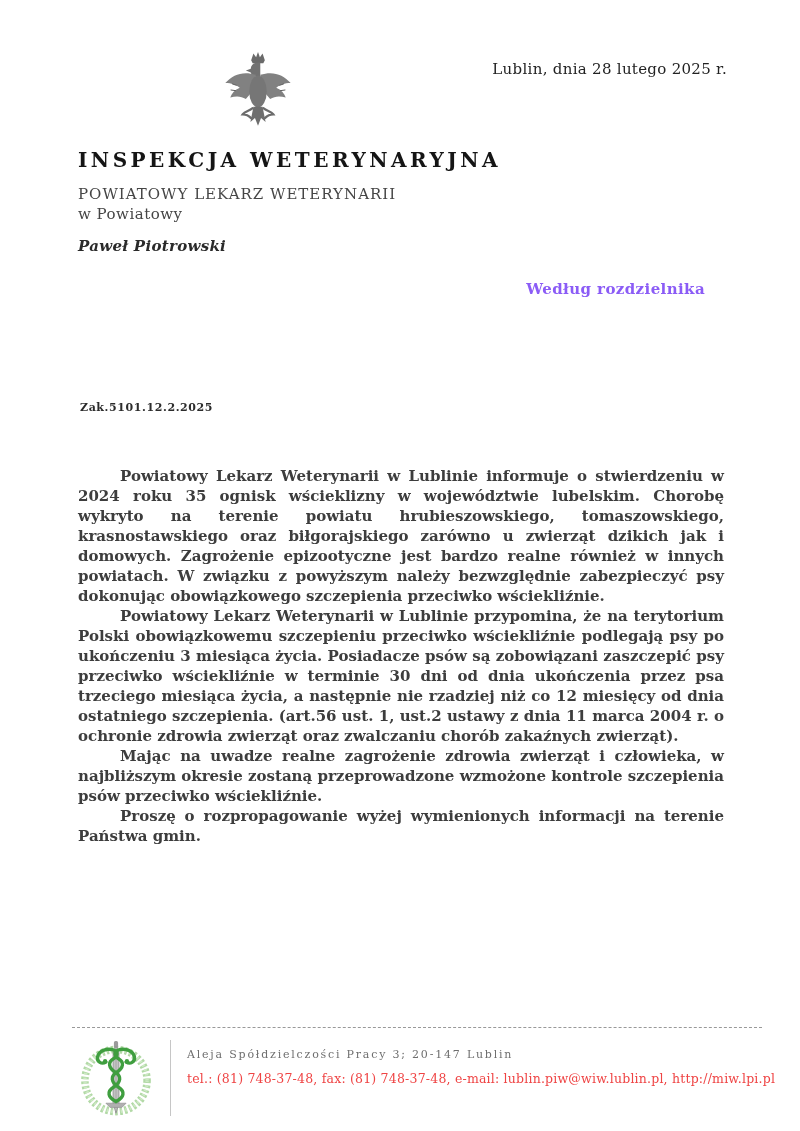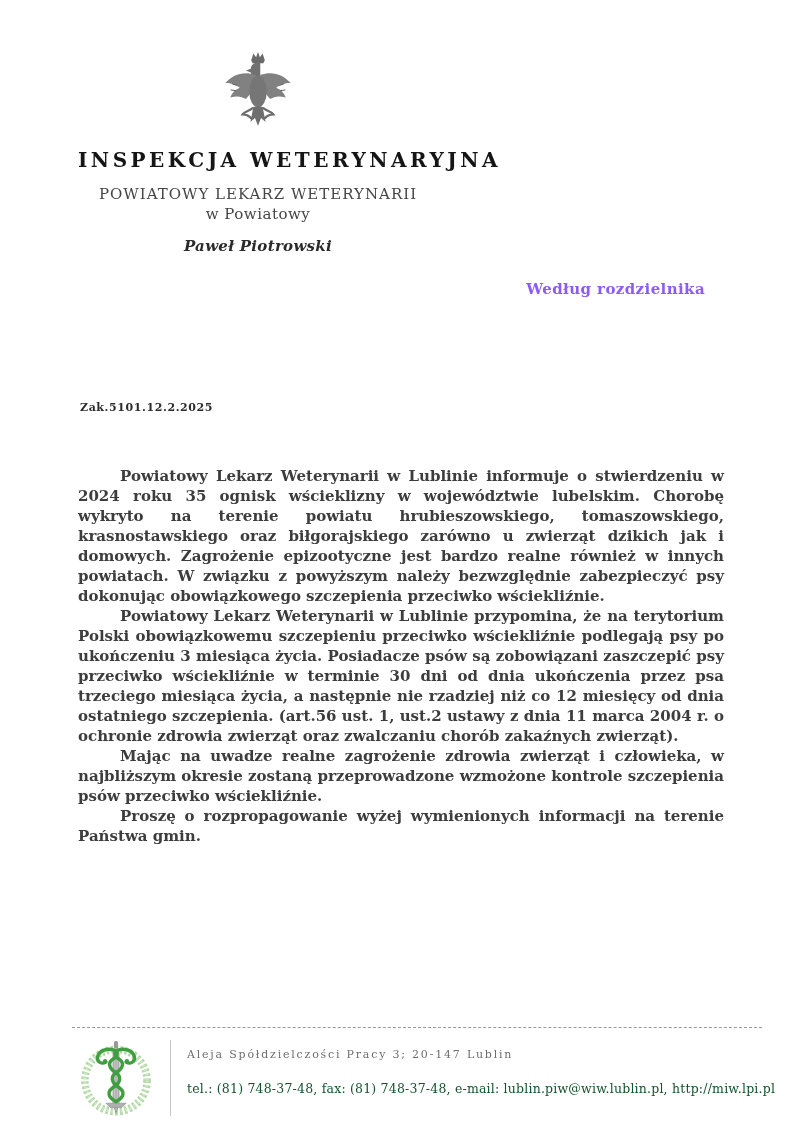--- a/index.html
+++ b/index.html
@@ -19,21 +19,20 @@
     right: 73px;
     font-size: 15px;
     color: #222;
     letter-spacing: 0.3px;
   }
   .header-left {
     position: absolute;
     left: 78px;
     top: 50px;
     width: 360px;
-    text-align: center;
   }
   .eagle-wrap { width: 76px; height: 86px; margin: 0 auto; }
   .org-title {
     margin-top: 12px;
     font-size: 20px;
     font-weight: bold;
     letter-spacing: 3.5px;
     color: #151515;
     white-space: nowrap;
   }
@@ -124,32 +123,33 @@
     white-space: nowrap;
   }
   .footer-address {
     margin-top: 4px;
     font-size: 11px;
     letter-spacing: 1.8px;
     color: #6e6e6e;
     white-space: nowrap;
   }
   .footer-contact {
-    margin-top: 20px;
+    margin-top: 10px;
     font-size: 12.5px;
     letter-spacing: 0.2px;
-    color: #14532d;
+    color: #ef4444;
     white-space: nowrap;
   }
 </style>
 </head>
 <body>
 
 <div class="page">
 
+  <div class="date-line">Lublin, dnia 28 lutego 2025 r.</div>
 
   <div class="header-left">
     <div class="eagle-wrap">
       <svg viewBox="0 0 100 112" width="76" height="86" aria-hidden="true">
 
         <path d="M41,13 L44,4 L47.5,9 L50,2 L52.5,9 L56,4 L59,13 L57,17 L43,17 Z" fill="#6a6a6a"></path>
 
         <path d="M50,16 C44,16 40.5,20 40.5,24 L34,26.5 L40.5,29 C41,32 44.5,34.5 48.5,34.5 L53,34.5 L53,16 Z" fill="#717171"></path>
 
         <path d="M47,32 C31,27 17,31 7,43 C15.5,43 20,45 26,49 C19.5,51.5 15.5,56 13.5,62 C21.5,59.5 28,60 34,64 L45,51 Z" fill="#818181"></path>

